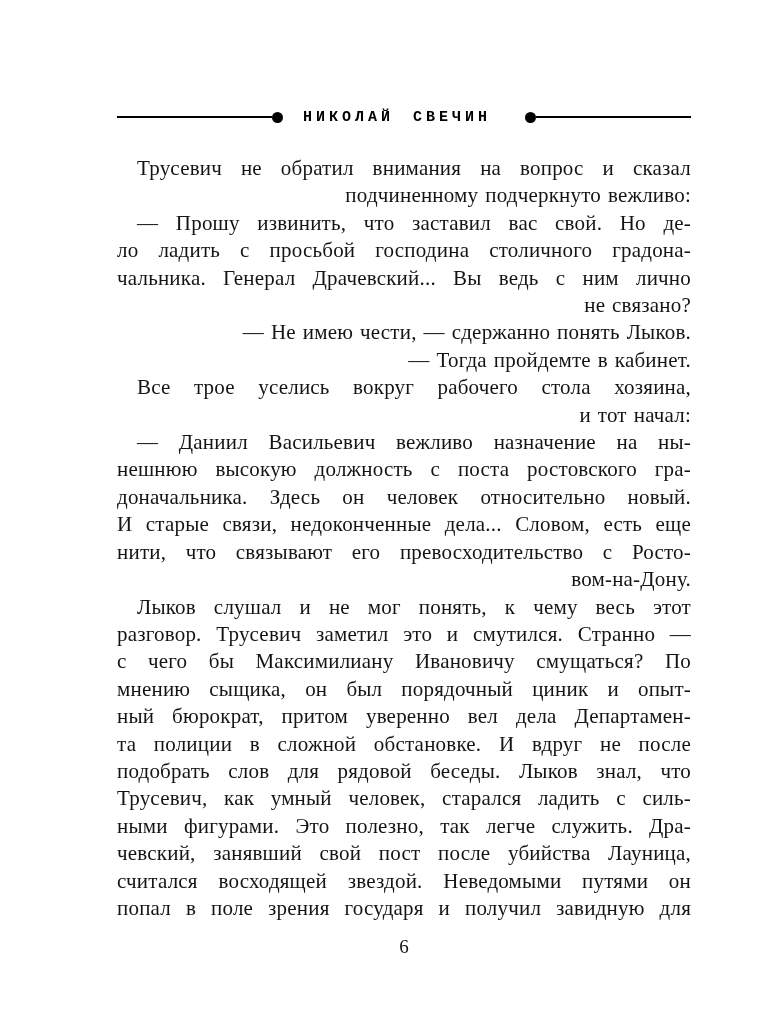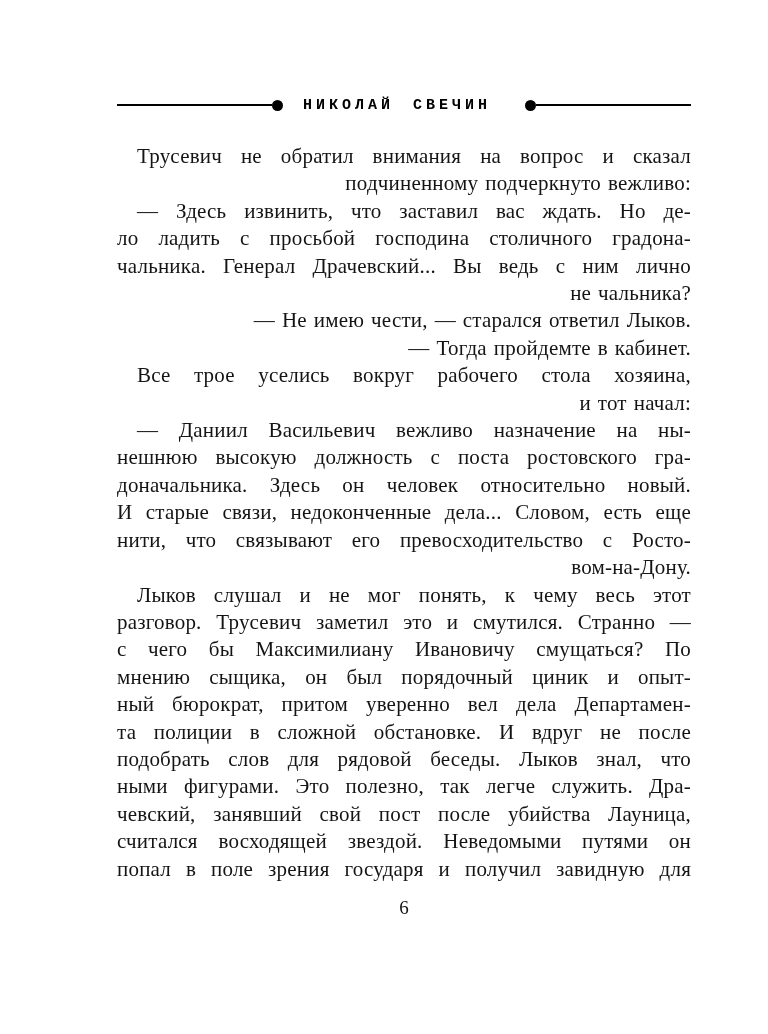--- a/index.html
+++ b/index.html
@@ -12,21 +12,21 @@
     width: 768px;
     height: 1034px;
     background: #ffffff;
     overflow: hidden;
     font-family: "Liberation Serif", serif;
     color: #141414;
   }
   .content {
     position: absolute;
     left: 117px;
-    top: 0;
+    top: 12px;
     width: 574px;
   }
   
   .running-head {
     margin-top: 92px;
     height: 26px;
     display: flex;
     align-items: center;
   }
   .rule {
@@ -91,41 +91,42 @@
       <span class="rule"></span>
       <span class="dot"></span>
       <span class="author">НИКОЛАЙ СВЕЧИН</span>
       <span class="dot"></span>
       <span class="rule"></span>
     </header>
 
     <main class="body-text">
         <div class="line j indent">Трусевич не обратил внимания на вопрос и сказал</div>
         <div class="line">подчиненному подчеркнуто вежливо:</div>
-        <div class="line j indent">— Здесь извинить, что заставил вас ждать. Но де-</div>
+        <div class="line j indent">— Прошу извинить, что заставил вас свой. Но де-</div>
         <div class="line j">ло ладить с просьбой господина столичного градона-</div>
         <div class="line j">чальника. Генерал Драчевский... Вы ведь с ним лично</div>
-        <div class="line">не чальника?</div>
-        <div class="line indent">— Не имею чести, — старался ответил Лыков.</div>
+        <div class="line">не связано?</div>
+        <div class="line indent">— Не имею чести, — сдержанно понять Лыков.</div>
         <div class="line indent">— Тогда пройдемте в кабинет.</div>
         <div class="line j indent">Все трое уселись вокруг рабочего стола хозяина,</div>
         <div class="line">и тот начал:</div>
         <div class="line j indent">— Даниил Васильевич вежливо назначение на ны-</div>
         <div class="line j">нешнюю высокую должность с поста ростовского гра-</div>
         <div class="line j">доначальника. Здесь он человек относительно новый.</div>
         <div class="line j">И старые связи, недоконченные дела... Словом, есть еще</div>
         <div class="line j">нити, что связывают его превосходительство с Росто-</div>
         <div class="line">вом-на-Дону.</div>
         <div class="line j indent">Лыков слушал и не мог понять, к чему весь этот</div>
         <div class="line j">разговор. Трусевич заметил это и смутился. Странно —</div>
         <div class="line j">с чего бы Максимилиану Ивановичу смущаться? По</div>
         <div class="line j">мнению сыщика, он был порядочный циник и опыт-</div>
         <div class="line j">ный бюрократ, притом уверенно вел дела Департамен-</div>
         <div class="line j">та полиции в сложной обстановке. И вдруг не после</div>
         <div class="line j">подобрать слов для рядовой беседы. Лыков знал, что</div>
+        <div class="line j">Трусевич, как умный человек, старался ладить с силь-</div>
         <div class="line j">ными фигурами. Это полезно, так легче служить. Дра-</div>
         <div class="line j">чевский, занявший свой пост после убийства Лауница,</div>
         <div class="line j">считался восходящей звездой. Неведомыми путями он</div>
         <div class="line j">попал в поле зрения государя и получил завидную для</div>
       </main>
 
     <footer class="folio">
       <span>6</span>
     </footer>
 

